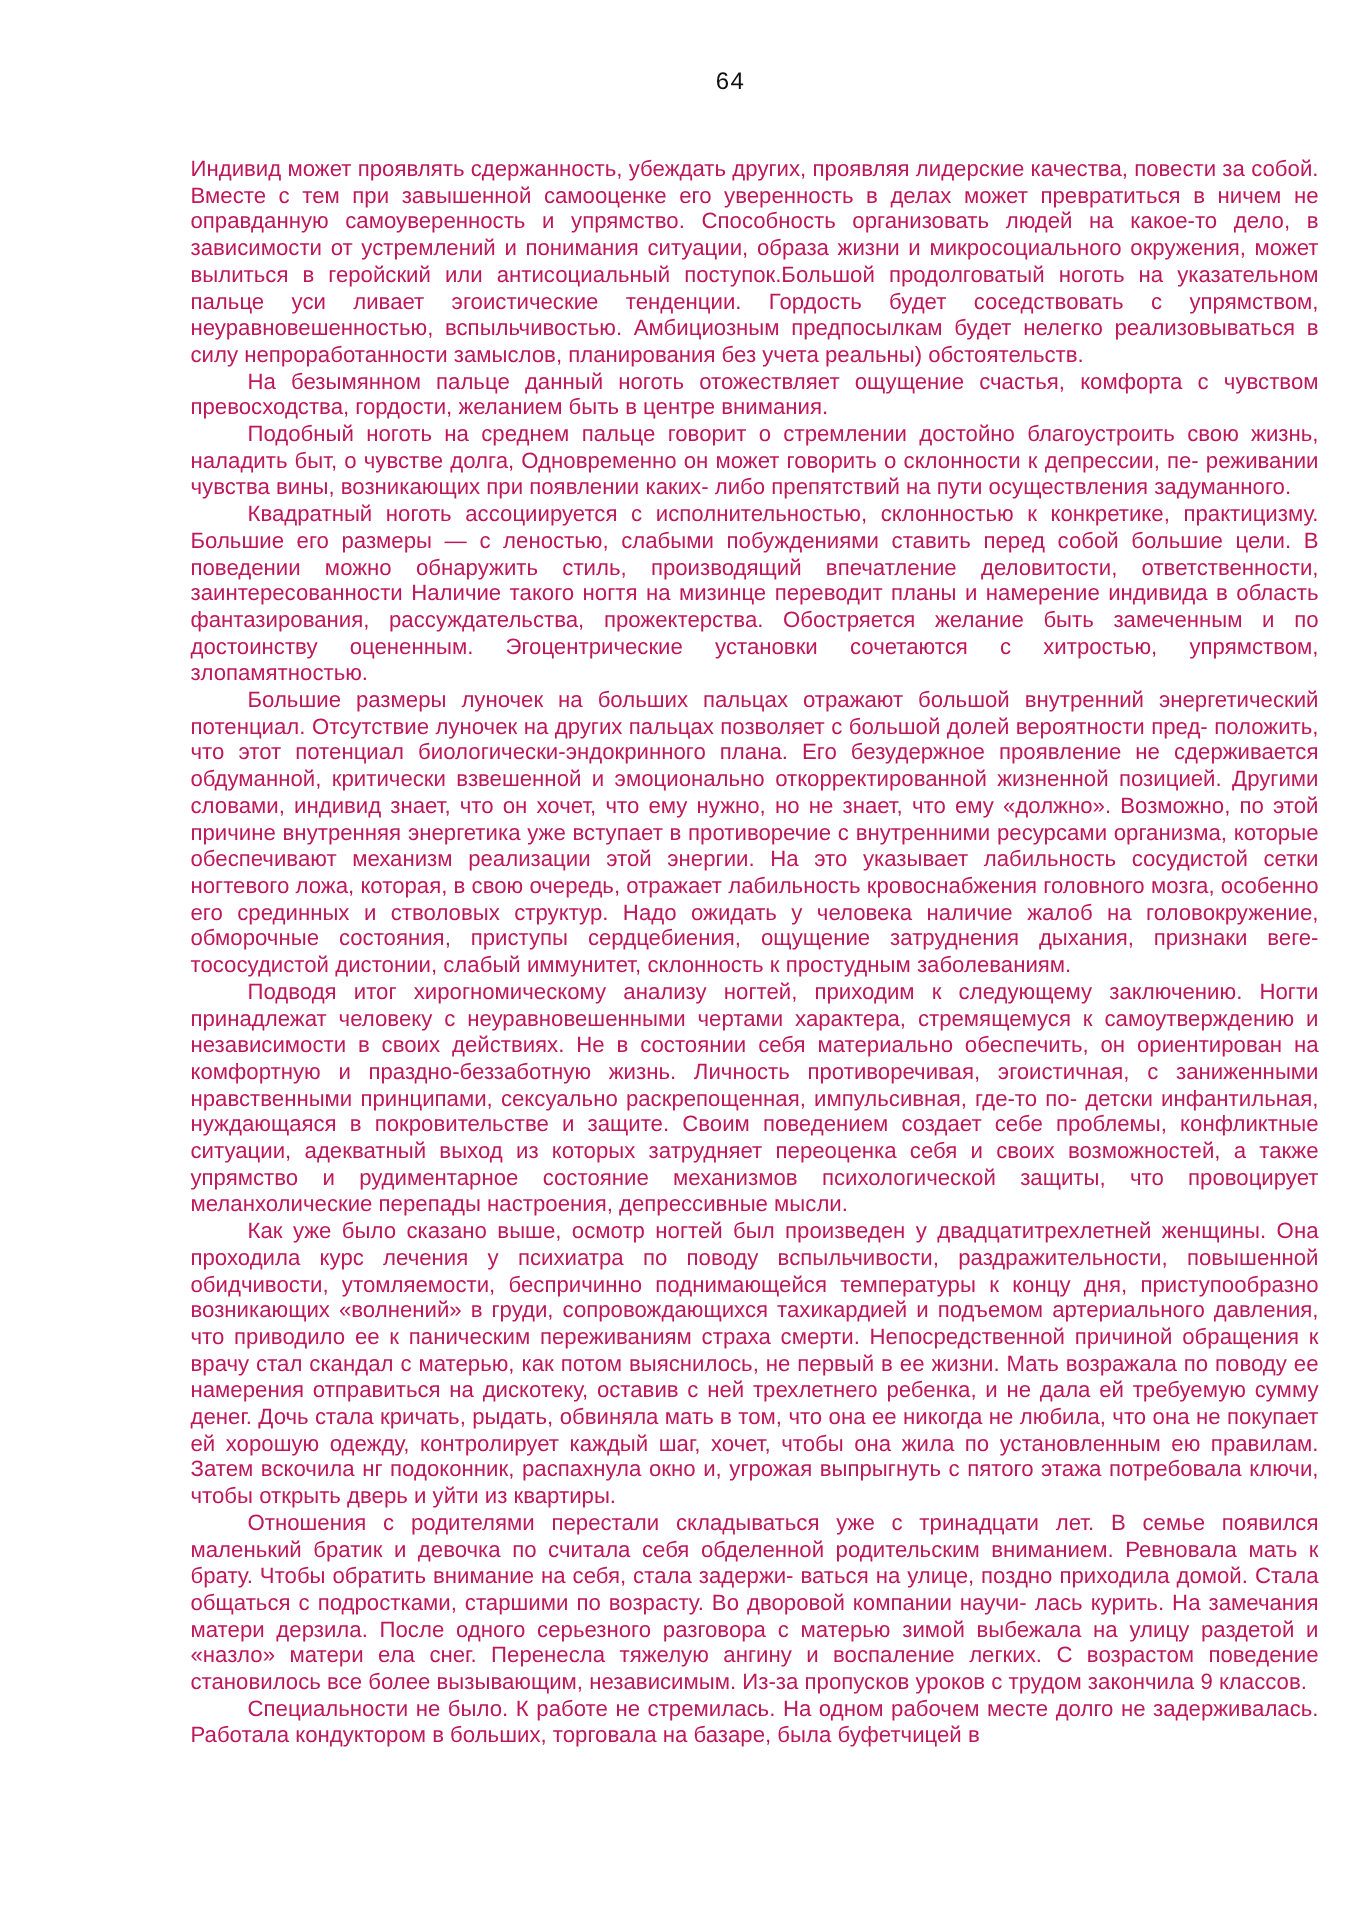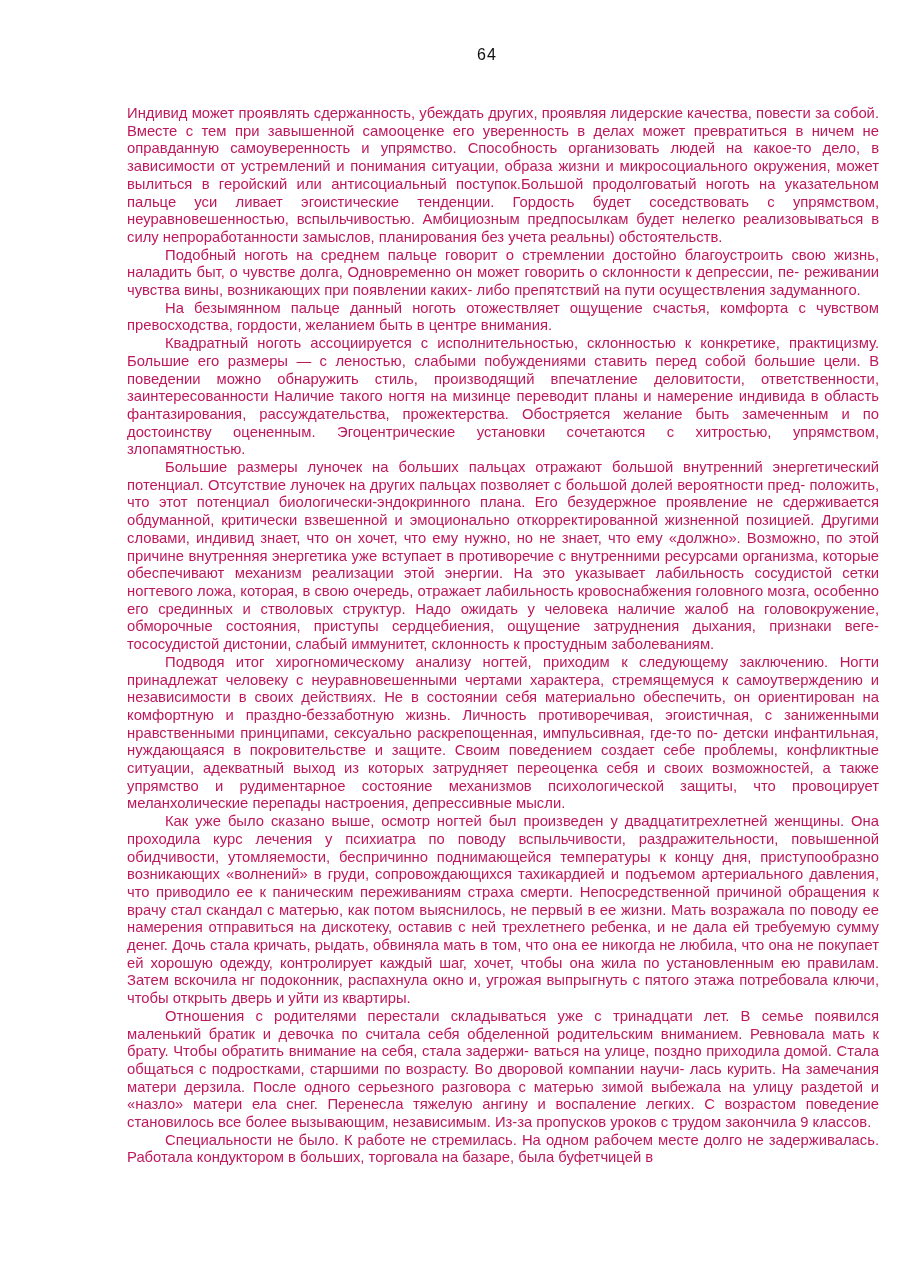--- a/index.html
+++ b/index.html
@@ -47,22 +47,22 @@
   }
 </style>
 </head>
 <body>
 
 <div class="page">
   <div class="page-number">64</div>
 
   <div class="text-block">
     <p>Индивид может проявлять сдержанность, убеждать других, проявляя лидерские качества, повести за собой. Вместе с тем при завышенной самооценке его уверенность в делах может превратиться в ничем не оправданную самоуверенность и упрямство. Способность организовать людей на какое-то дело, в зависимости от устремлений и понимания ситуации, образа жизни и микросоциального окружения, может вылиться в геройский или антисоциальный поступок.Большой продолговатый ноготь на указательном пальце уси ливает эгоистические тенденции. Гордость будет соседствовать с упрямством, неуравновешенностью, вспыльчивостью. Амбициозным предпосылкам будет нелегко реализовываться в силу непроработанности замыслов, планирования без учета реальны) обстоятельств.</p>
+    <p class="indent">На безымянном пальце данный ноготь отожествляет ощущение счастья, комфорта с чувством превосходства, гордости, желанием быть в центре внимания.</p>
     <p class="indent">Подобный ноготь на среднем пальце говорит о стремлении достойно благоустроить свою жизнь, наладить быт, о чувстве долга, Одновременно он может говорить о склонности к депрессии, пе- реживании чувства вины, возникающих при появлении каких- либо препятствий на пути осуществления задуманного.</p>
-    <p class="indent">На безымянном пальце данный ноготь отожествляет ощущение счастья, комфорта с чувством превосходства, гордости, желанием быть в центре внимания.</p>
     <p class="indent">Квадратный ноготь ассоциируется с исполнительностью, склонностью к конкретике, практицизму. Большие его размеры — с леностью, слабыми побуждениями ставить перед собой большие цели. В поведении можно обнаружить стиль, производящий впечатление деловитости, ответственности, заинтересованности Наличие такого ногтя на мизинце переводит планы и намерение индивида в область фантазирования, рассуждательства, прожектерства. Обостряется желание быть замеченным и по достоинству оцененным. Эгоцентрические установки сочетаются с хитростью, упрямством, злопамятностью.</p>
     <p class="indent">Большие размеры луночек на больших пальцах отражают большой внутренний энергетический потенциал. Отсутствие луночек на других пальцах позволяет с большой долей вероятности пред- положить, что этот потенциал биологически-эндокринного плана. Его безудержное проявление не сдерживается обдуманной, критически взвешенной и эмоционально откорректированной жизненной позицией. Другими словами, индивид знает, что он хочет, что ему нужно, но не знает, что ему «должно». Возможно, по этой причине внутренняя энергетика уже вступает в противоречие с внутренними ресурсами организма, которые обеспечивают механизм реализации этой энергии. На это указывает лабильность сосудистой сетки ногтевого ложа, которая, в свою очередь, отражает лабильность кровоснабжения головного мозга, особенно его срединных и стволовых структур. Надо ожидать у человека наличие жалоб на головокружение, обморочные состояния, приступы сердцебиения, ощущение затруднения дыхания, признаки веге- тососудистой дистонии, слабый иммунитет, склонность к простудным заболеваниям.</p>
     <p class="indent">Подводя итог хирогномическому анализу ногтей, приходим к следующему заключению. Ногти принадлежат человеку с неуравновешенными чертами характера, стремящемуся к самоутверждению и независимости в своих действиях. Не в состоянии себя материально обеспечить, он ориентирован на комфортную и праздно-беззаботную жизнь. Личность противоречивая, эгоистичная, с заниженными нравственными принципами, сексуально раскрепощенная, импульсивная, где-то по- детски инфантильная, нуждающаяся в покровительстве и защите. Своим поведением создает себе проблемы, конфликтные ситуации, адекватный выход из которых затрудняет переоценка себя и своих возможностей, а также упрямство и рудиментарное состояние механизмов психологической защиты, что провоцирует меланхолические перепады настроения, депрессивные мысли.</p>
     <p class="indent">Как уже было сказано выше, осмотр ногтей был произведен у двадцатитрехлетней женщины. Она проходила курс лечения у психиатра по поводу вспыльчивости, раздражительности, повышенной обидчивости, утомляемости, беспричинно поднимающейся температуры к концу дня, приступообразно возникающих «волнений» в груди, сопровождающихся тахикардией и подъемом артериального давления, что приводило ее к паническим переживаниям страха смерти. Непосредственной причиной обращения к врачу стал скандал с матерью, как потом выяснилось, не первый в ее жизни. Мать возражала по поводу ее намерения отправиться на дискотеку, оставив с ней трехлетнего ребенка, и не дала ей требуемую сумму денег. Дочь стала кричать, рыдать, обвиняла мать в том, что она ее никогда не любила, что она не покупает ей хорошую одежду, контролирует каждый шаг, хочет, чтобы она жила по установленным ею правилам. Затем вскочила нг подоконник, распахнула окно и, угрожая выпрыгнуть с пятого этажа потребовала ключи, чтобы открыть дверь и уйти из квартиры.</p>
     <p class="indent">Отношения с родителями перестали складываться уже с тринадцати лет. В семье появился маленький братик и девочка по считала себя обделенной родительским вниманием. Ревновала мать к брату. Чтобы обратить внимание на себя, стала задержи- ваться на улице, поздно приходила домой. Стала общаться с подростками, старшими по возрасту. Во дворовой компании научи- лась курить. На замечания матери дерзила. После одного серьезного разговора с матерью зимой выбежала на улицу раздетой и «назло» матери ела снег. Перенесла тяжелую ангину и воспаление легких. С возрастом поведение становилось все более вызывающим, независимым. Из-за пропусков уроков с трудом закончила 9 классов.</p>
     <p class="indent">Специальности не было. К работе не стремилась. На одном рабочем месте долго не задерживалась. Работала кондуктором в больших, торговала на базаре, была буфетчицей в</p>
   </div>
 </div>
 
 </body></html>

